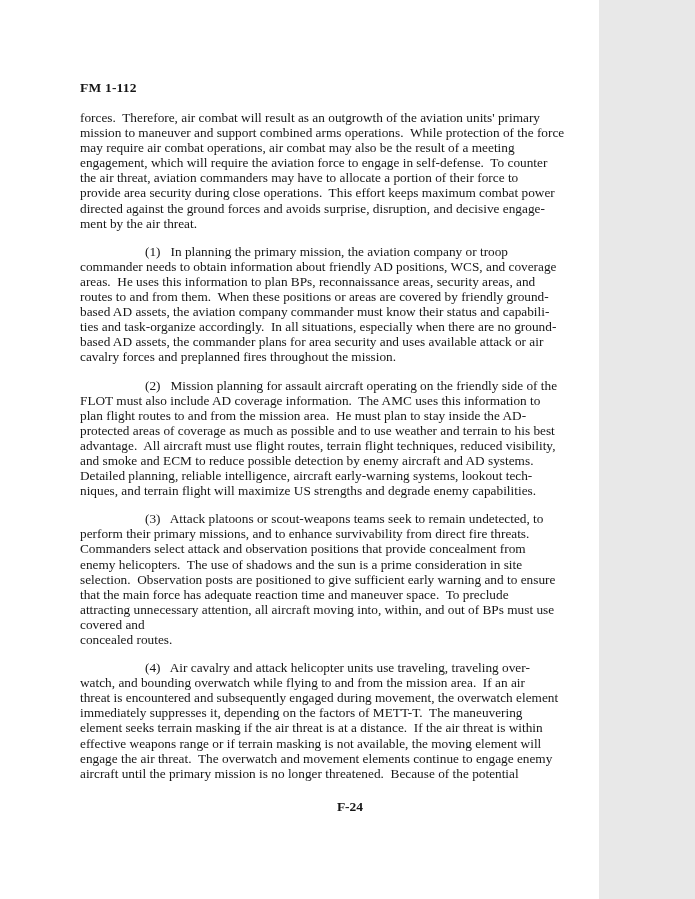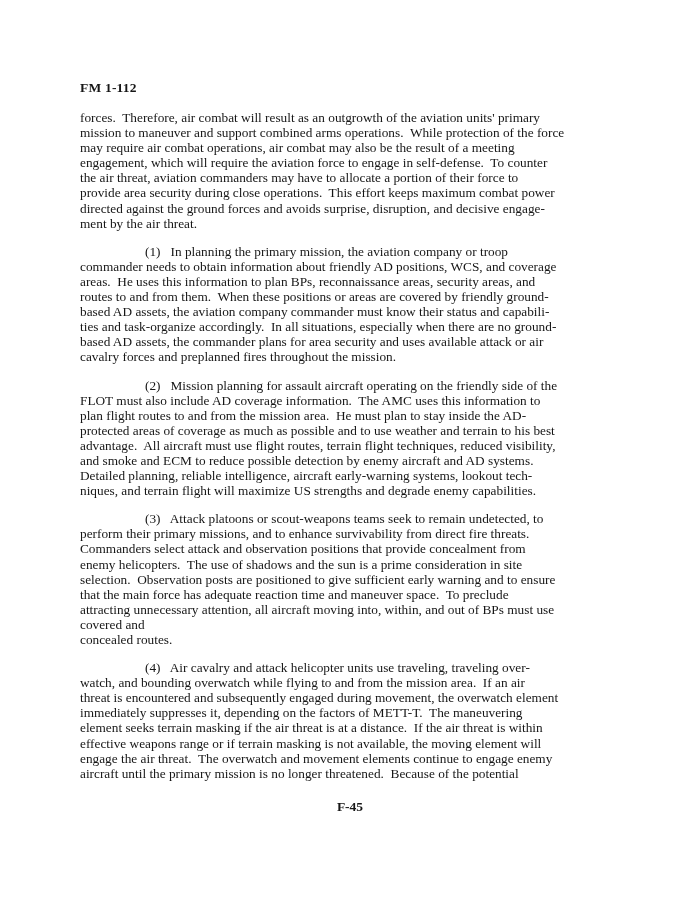--- a/index.html
+++ b/index.html
@@ -1,18 +1,18 @@
 <!DOCTYPE html>
 <html><head>
 <meta charset="utf-8">
 <style>
   html, body { margin: 0; padding: 0; background: #e8e8e8; }
   .page {
     position: relative;
-    width: 695px;
+    width: 599px;
     height: 899px;
     background: #ffffff;
     overflow: hidden;
     font-family: "Liberation Serif", "DejaVu Serif", serif;
     color: #161616;
     text-decoration: underline;
   }
   .doc-header {
     position: absolute;
     left: 80px;
@@ -92,15 +92,15 @@
     <p class="para numbered">(4)   Air cavalry and attack helicopter units use traveling, traveling over-
 watch, and bounding overwatch while flying to and from the mission area.  If an air
 threat is encountered and subsequently engaged during movement, the overwatch element
 immediately suppresses it, depending on the factors of METT-T.  The maneuvering
 element seeks terrain masking if the air threat is at a distance.  If the air threat is within
 effective weapons range or if terrain masking is not available, the moving element will
 engage the air threat.  The overwatch and movement elements continue to engage enemy
 aircraft until the primary mission is no longer threatened.  Because of the potential</p>
   </div>
 
-  <div class="doc-footer">F-45</div>
+  <div class="doc-footer">F-24</div>
 
 </div>
 
 </body></html>

